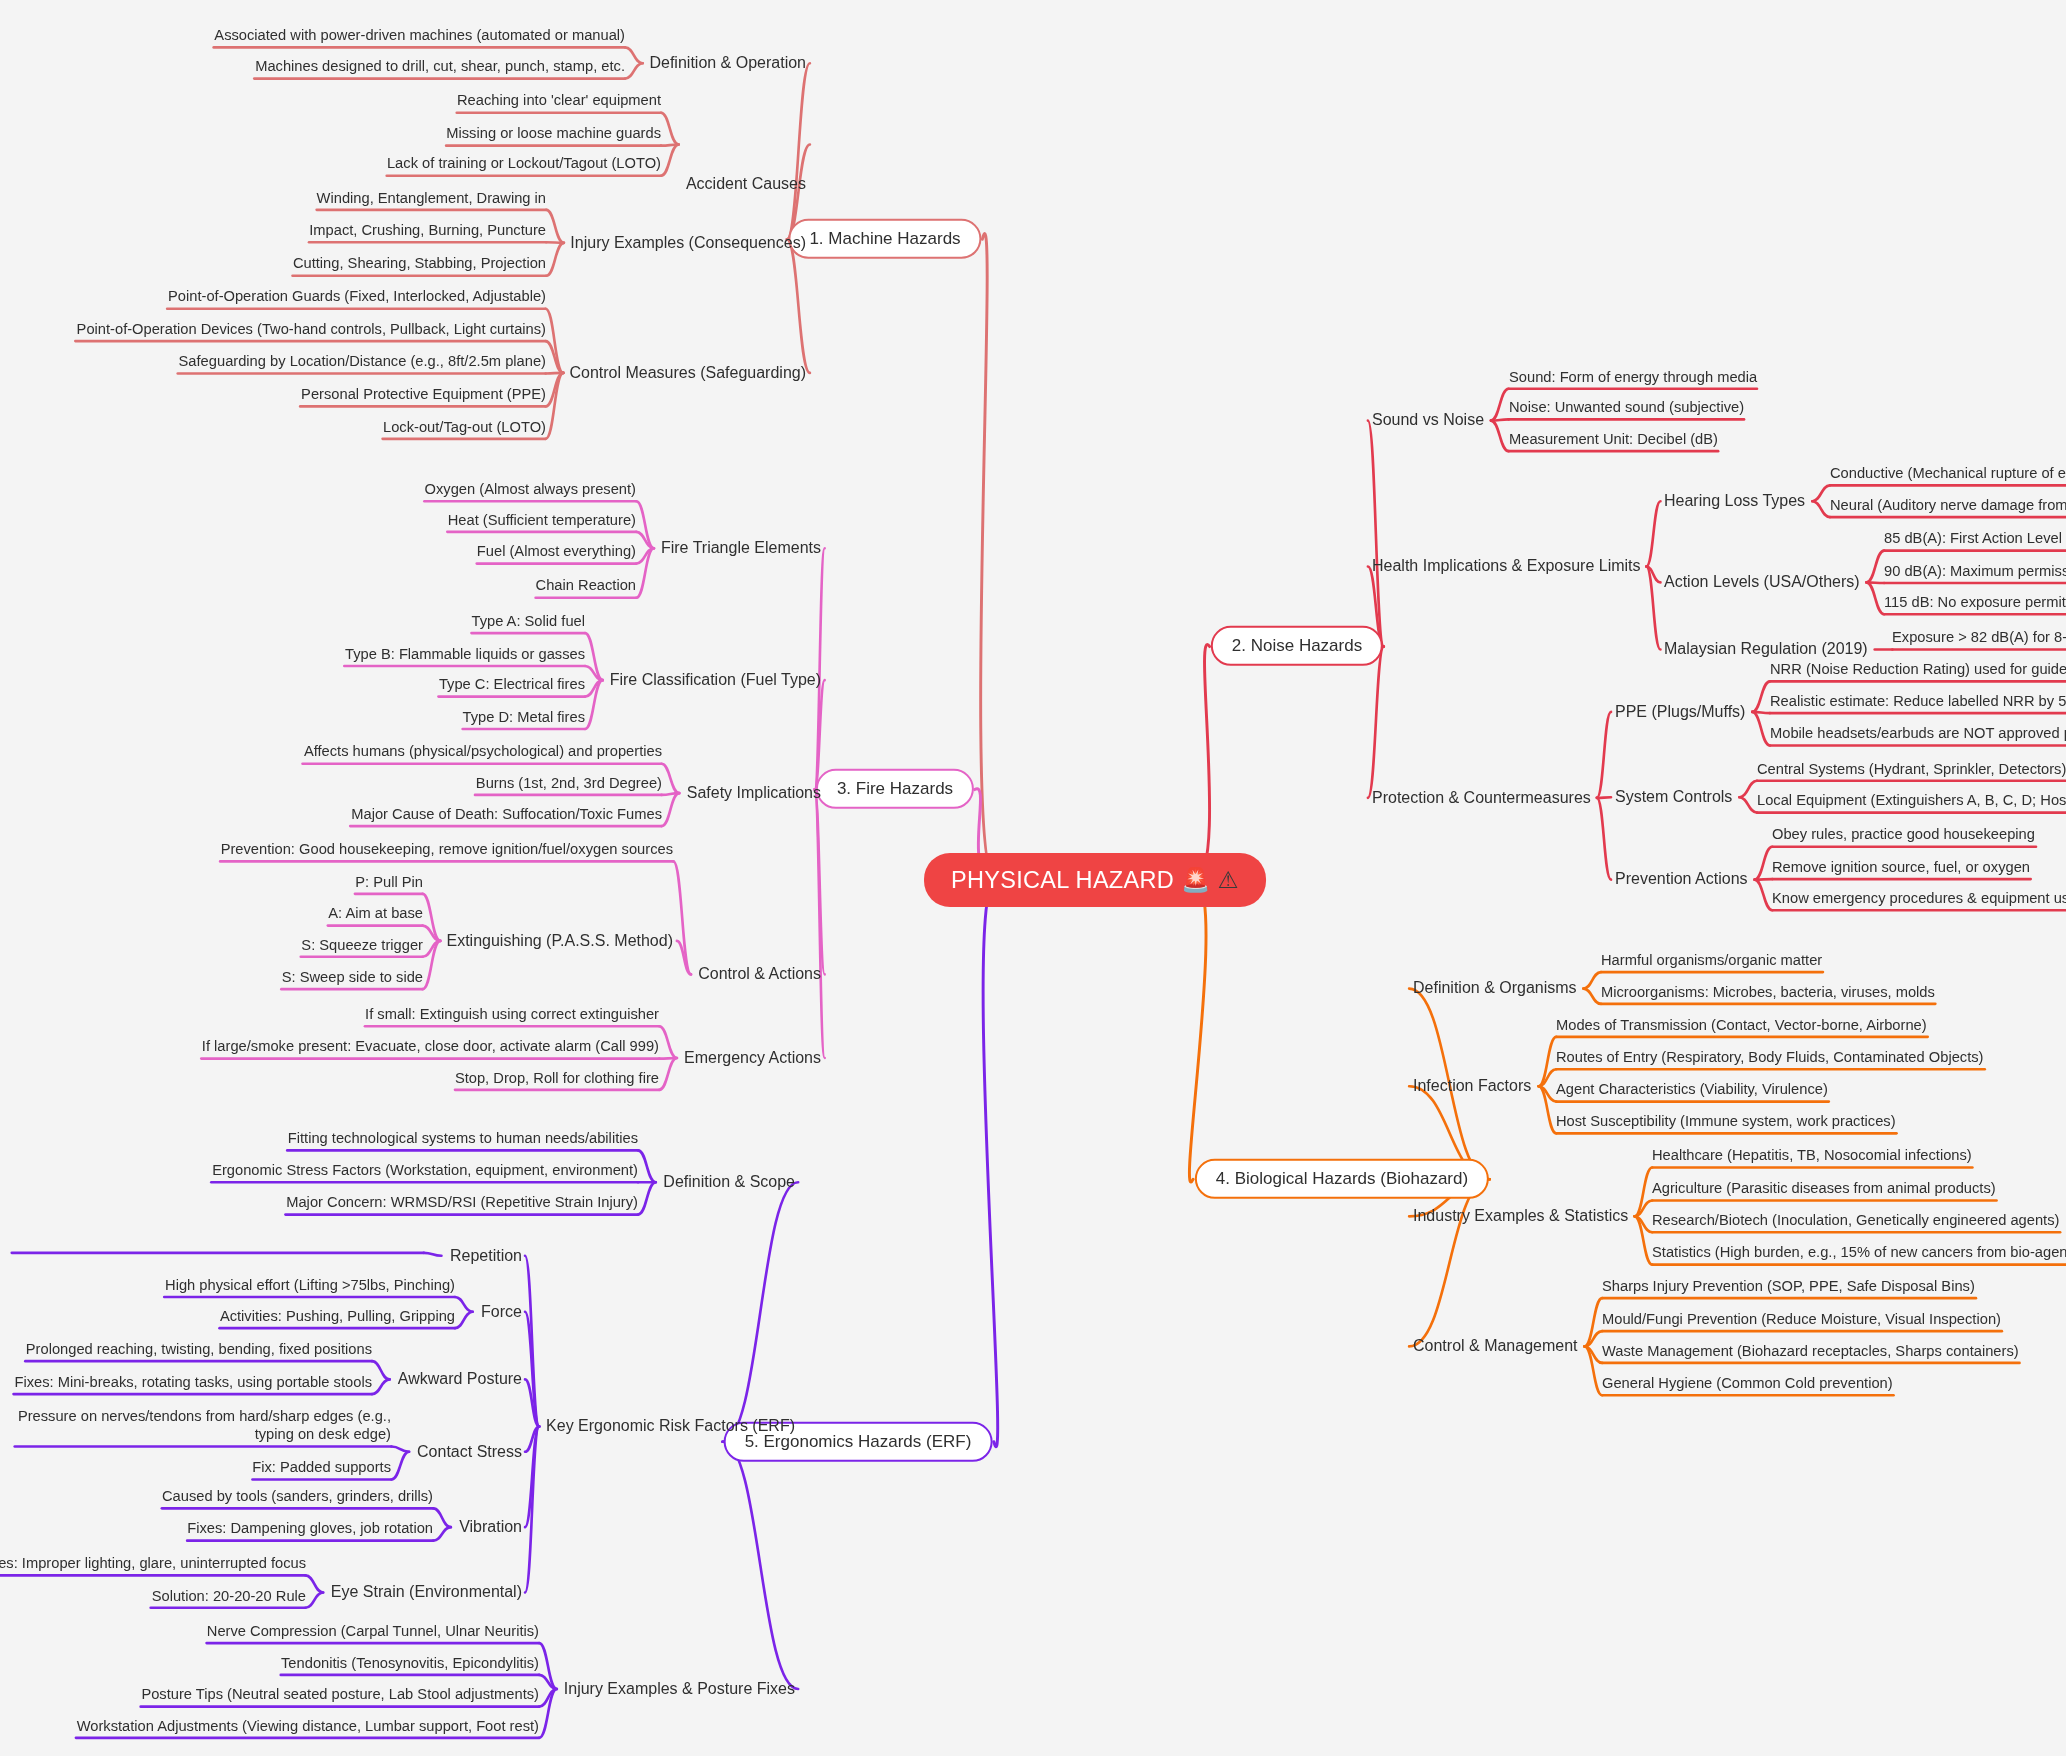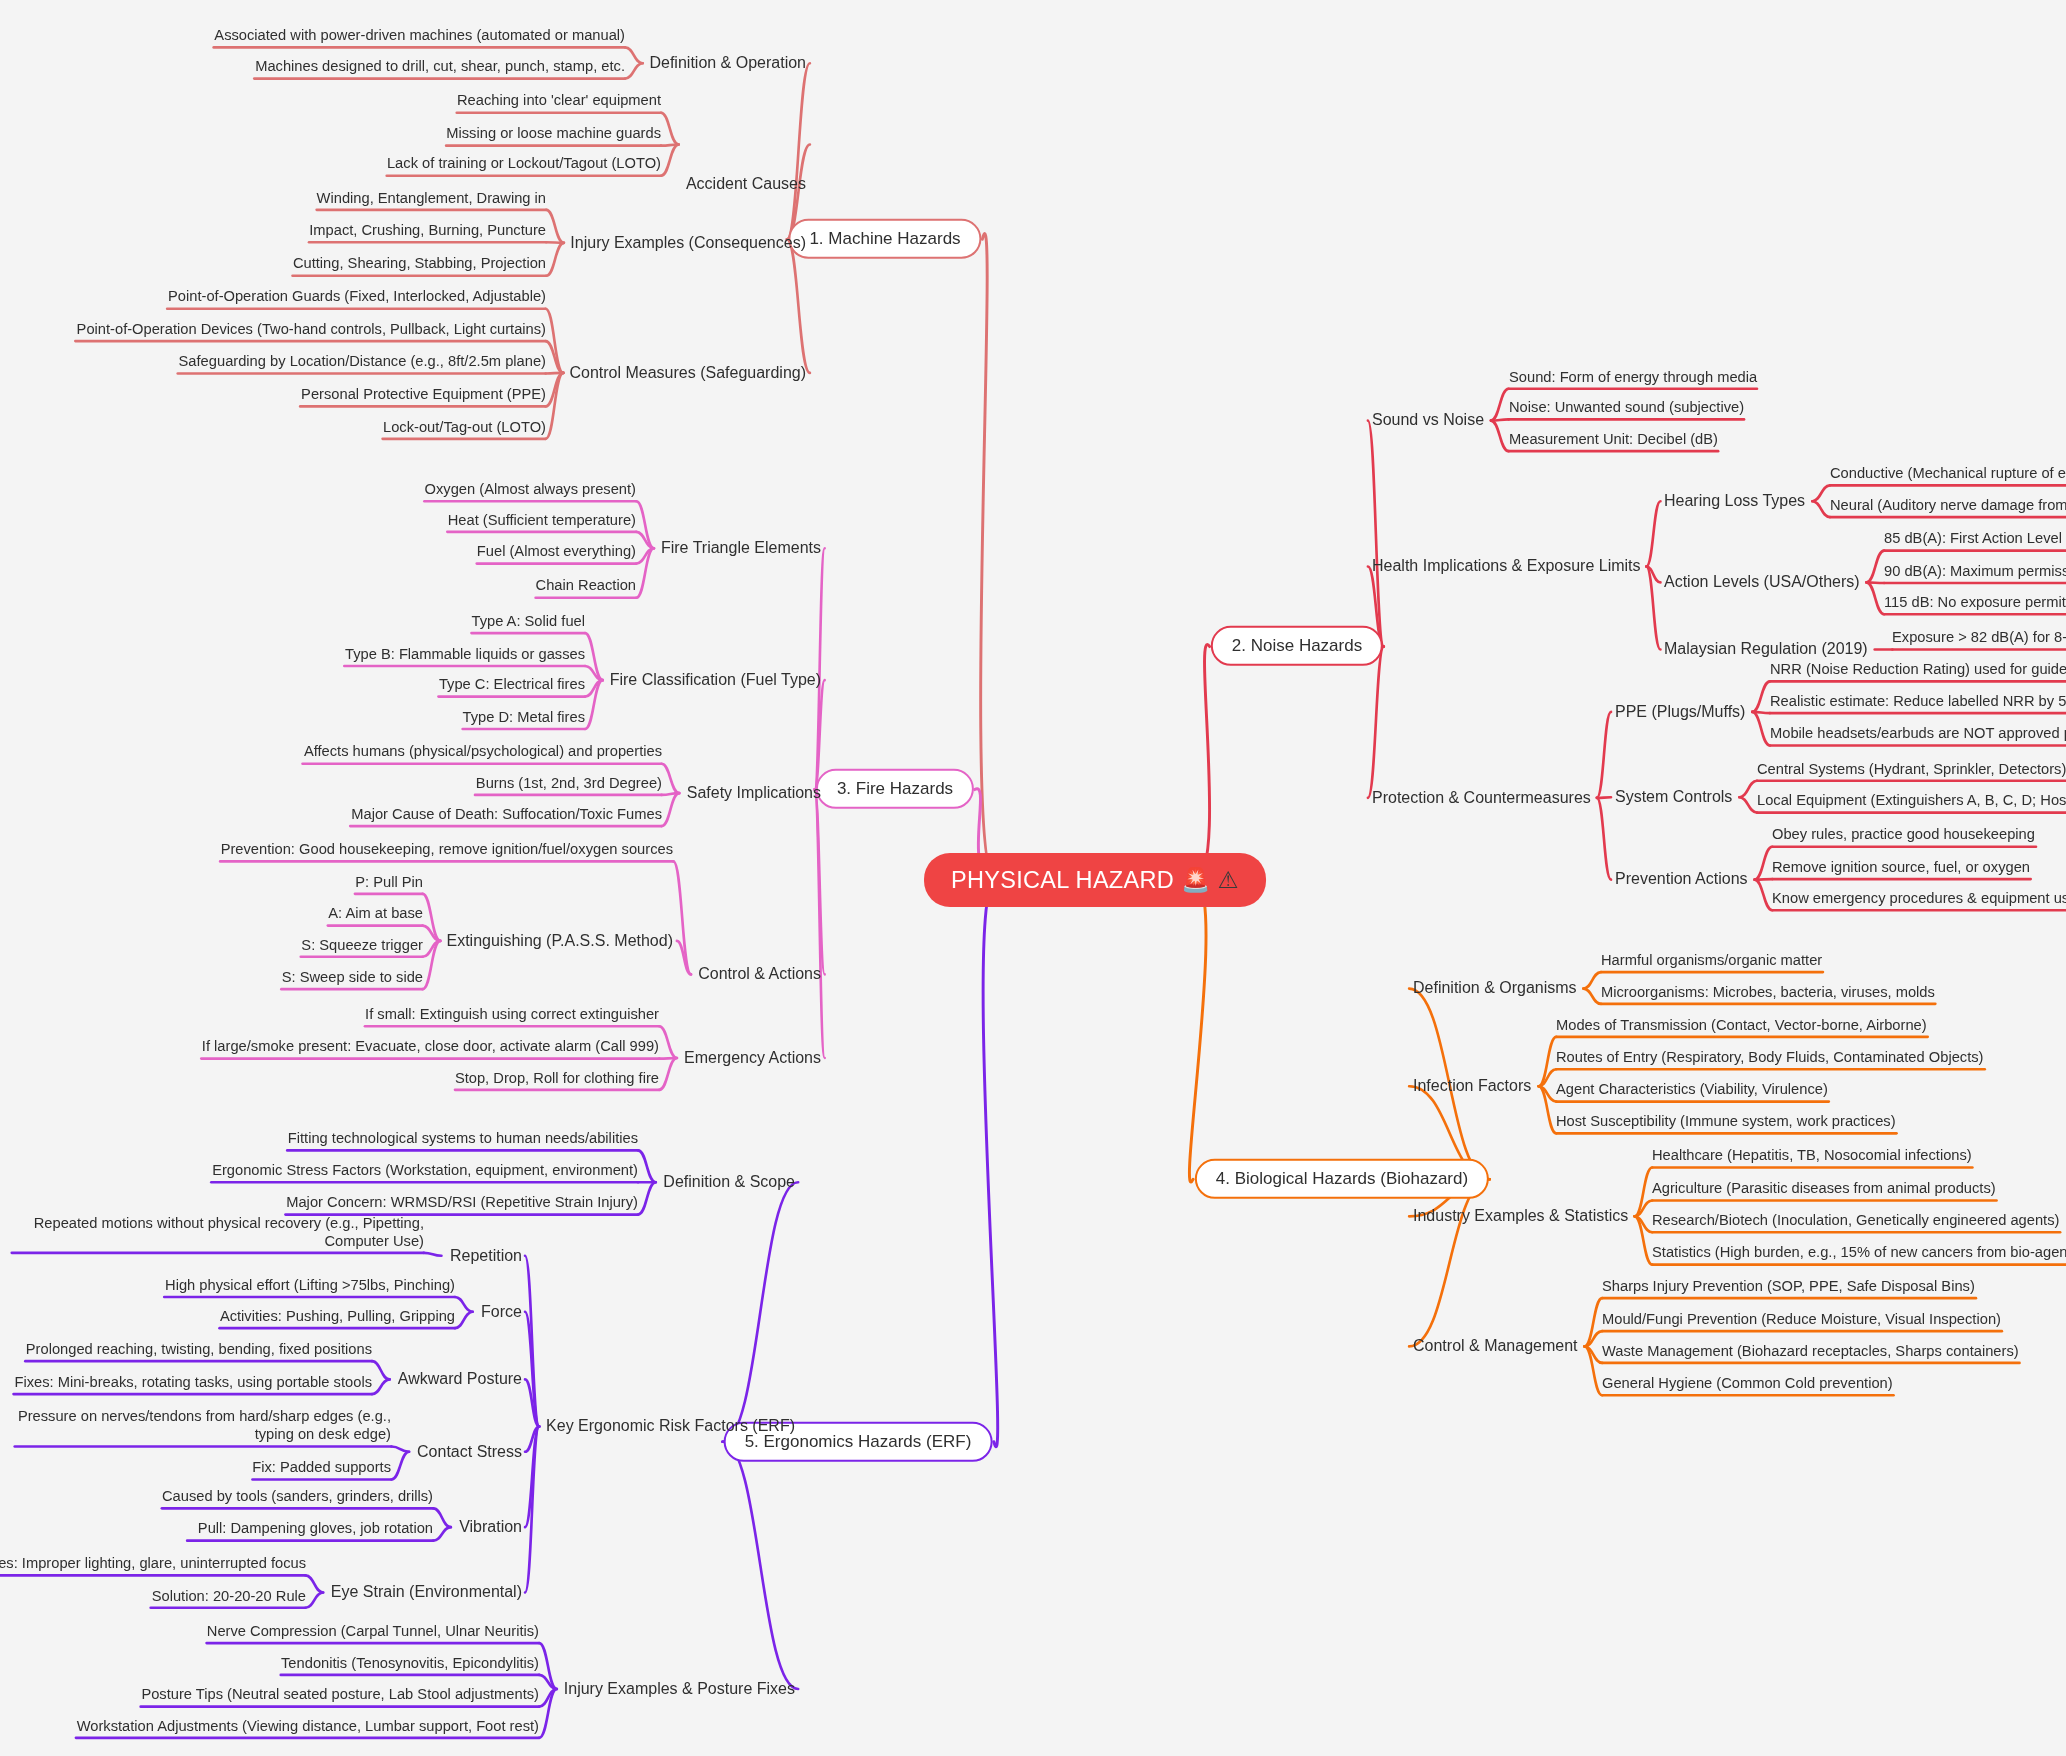--- a/index.html
+++ b/index.html
@@ -338,33 +338,32 @@
     <div class="node leaf" style="left: 1602px; top: 1331px; text-align: left;">Mould/Fungi Prevention (Reduce Moisture, Visual Inspection)</div>
     <div class="node leaf" style="left: 1602px; top: 1363px; text-align: left;">Waste Management (Biohazard receptacles, Sharps containers)</div>
     <div class="node leaf" style="left: 1602px; top: 1395px; text-align: left;">General Hygiene (Common Cold prevention)</div>
     <div class="node branch c5" style="left: 858px; top: 1442px;">5. Ergonomics Hazards (ERF)</div>
     <div class="node mid r" style="left: 795px; top: 1182px;">Definition &amp; Scope</div>
     <div class="node leaf r" style="left: 638px; top: 1150px; text-align: right;">Fitting technological systems to human needs/abilities</div>
     <div class="node leaf r" style="left: 638px; top: 1182px; text-align: right;">Ergonomic Stress Factors (Workstation, equipment, environment)</div>
     <div class="node leaf r" style="left: 638px; top: 1214px; text-align: right;">Major Concern: WRMSD/RSI (Repetitive Strain Injury)</div>
     <div class="node mid r" style="left: 795px; top: 1426px;">Key Ergonomic Risk Factors (ERF)</div>
     <div class="node mid r" style="left: 522px; top: 1256px;">Repetition</div>
-    <div class="node leaf r wrap" style="left: 424px; top: 1253px; width: 412px; white-space: normal; text-align: right;">Repeated motions without physical recovery (e.g., Pipetting, Computer Use)</div>
     <div class="node mid r" style="left: 522px; top: 1312px;">Force</div>
     <div class="node leaf r" style="left: 455px; top: 1297px; text-align: right;">High physical effort (Lifting &gt;75lbs, Pinching)</div>
     <div class="node leaf r" style="left: 455px; top: 1328px; text-align: right;">Activities: Pushing, Pulling, Gripping</div>
     <div class="node mid r" style="left: 522px; top: 1379px;">Awkward Posture</div>
     <div class="node leaf r" style="left: 372px; top: 1361px; text-align: right;">Prolonged reaching, twisting, bending, fixed positions</div>
     <div class="node leaf r" style="left: 372px; top: 1394px; text-align: right;">Fixes: Mini-breaks, rotating tasks, using portable stools</div>
     <div class="node mid r" style="left: 522px; top: 1452px;">Contact Stress</div>
     <div class="node leaf r wrap" style="left: 391px; top: 1446px; width: 377px; white-space: normal; text-align: right;">Pressure on nerves/tendons from hard/sharp edges (e.g., typing on desk edge)</div>
     <div class="node leaf r" style="left: 391px; top: 1479px; text-align: right;">Fix: Padded supports</div>
     <div class="node mid r" style="left: 522px; top: 1527px;">Vibration</div>
     <div class="node leaf r" style="left: 433px; top: 1508px; text-align: right;">Caused by tools (sanders, grinders, drills)</div>
-    <div class="node leaf r" style="left: 433px; top: 1540px; text-align: right;">Pull: Dampening gloves, job rotation</div>
+    <div class="node leaf r" style="left: 433px; top: 1540px; text-align: right;">Fixes: Dampening gloves, job rotation</div>
     <div class="node mid r" style="left: 522px; top: 1592px;">Eye Strain (Environmental)</div>
     <div class="node leaf r" style="left: 306px; top: 1575px; text-align: right;">Sources: Improper lighting, glare, uninterrupted focus</div>
     <div class="node leaf r" style="left: 306px; top: 1608px; text-align: right;">Solution: 20-20-20 Rule</div>
     <div class="node mid r" style="left: 795px; top: 1689px;">Injury Examples &amp; Posture Fixes</div>
     <div class="node leaf r" style="left: 539px; top: 1643px; text-align: right;">Nerve Compression (Carpal Tunnel, Ulnar Neuritis)</div>
     <div class="node leaf r" style="left: 539px; top: 1675px; text-align: right;">Tendonitis (Tenosynovitis, Epicondylitis)</div>
     <div class="node leaf r" style="left: 539px; top: 1706px; text-align: right;">Posture Tips (Neutral seated posture, Lab Stool adjustments)</div>
     <div class="node leaf r" style="left: 539px; top: 1738px; text-align: right;">Workstation Adjustments (Viewing distance, Lumbar support, Foot rest)</div>
     <div class="node root" style="left: 1095px; top: 880px;">
       <span>PHYSICAL HAZARD</span>

